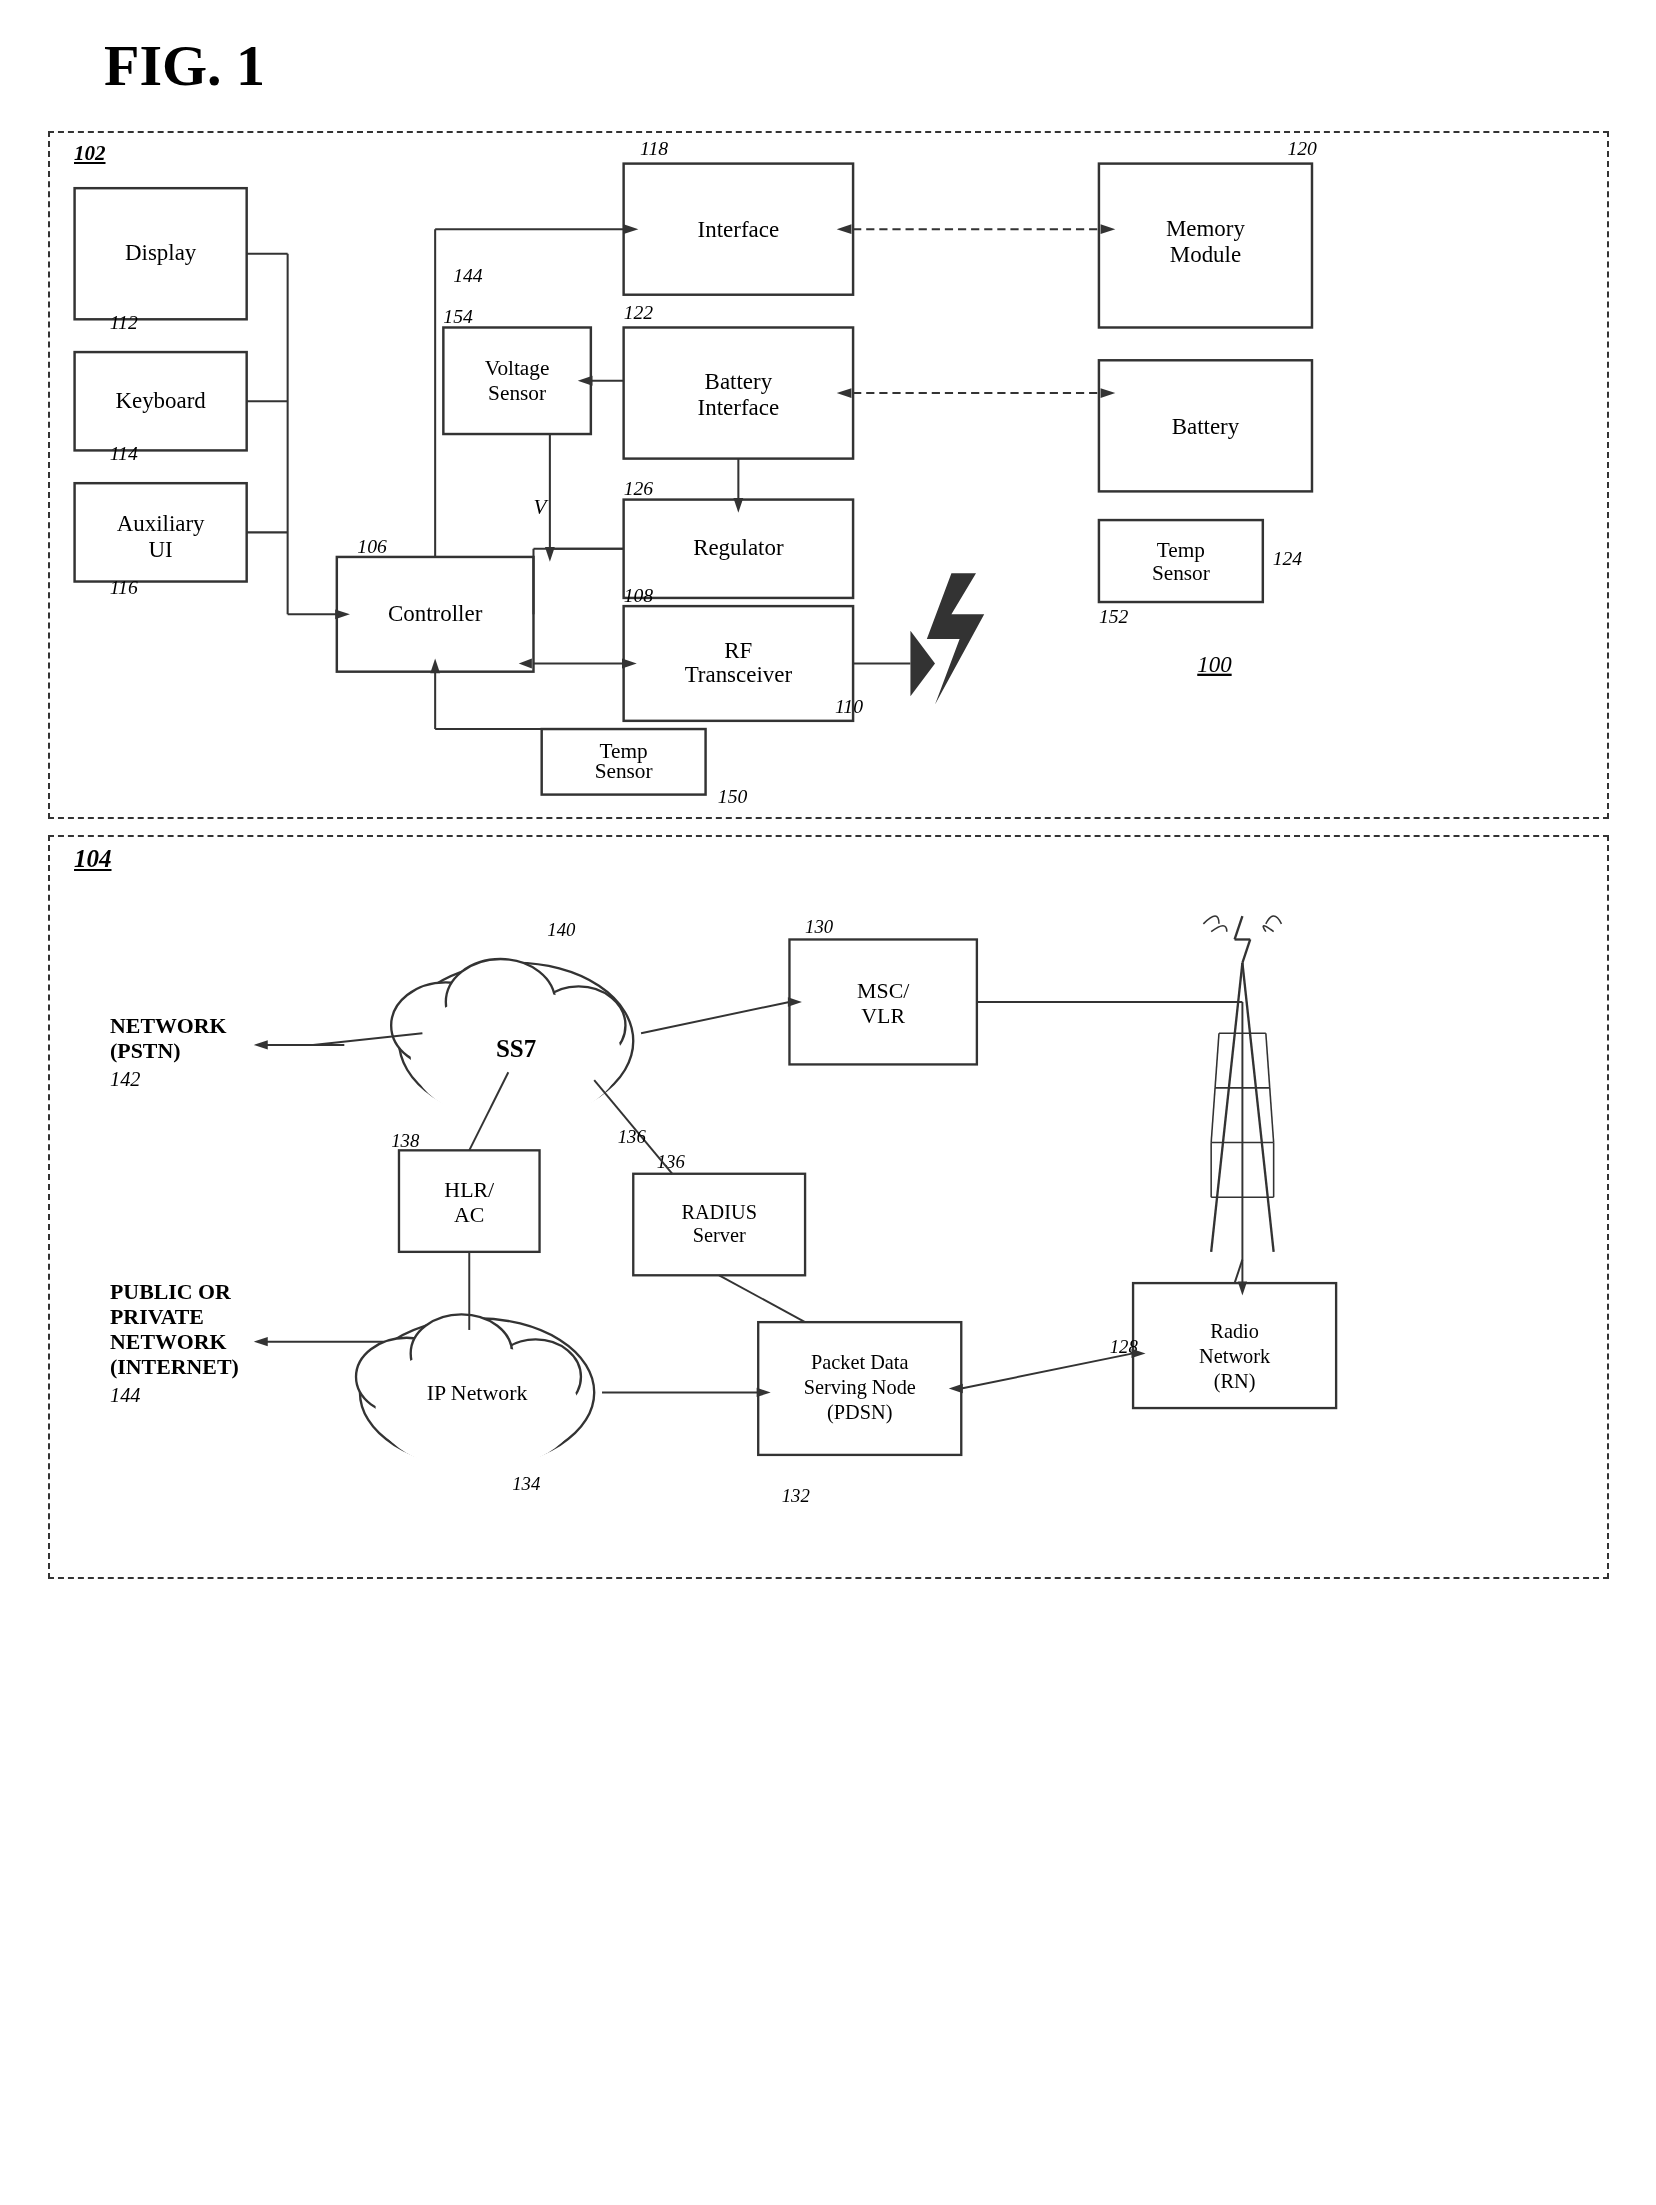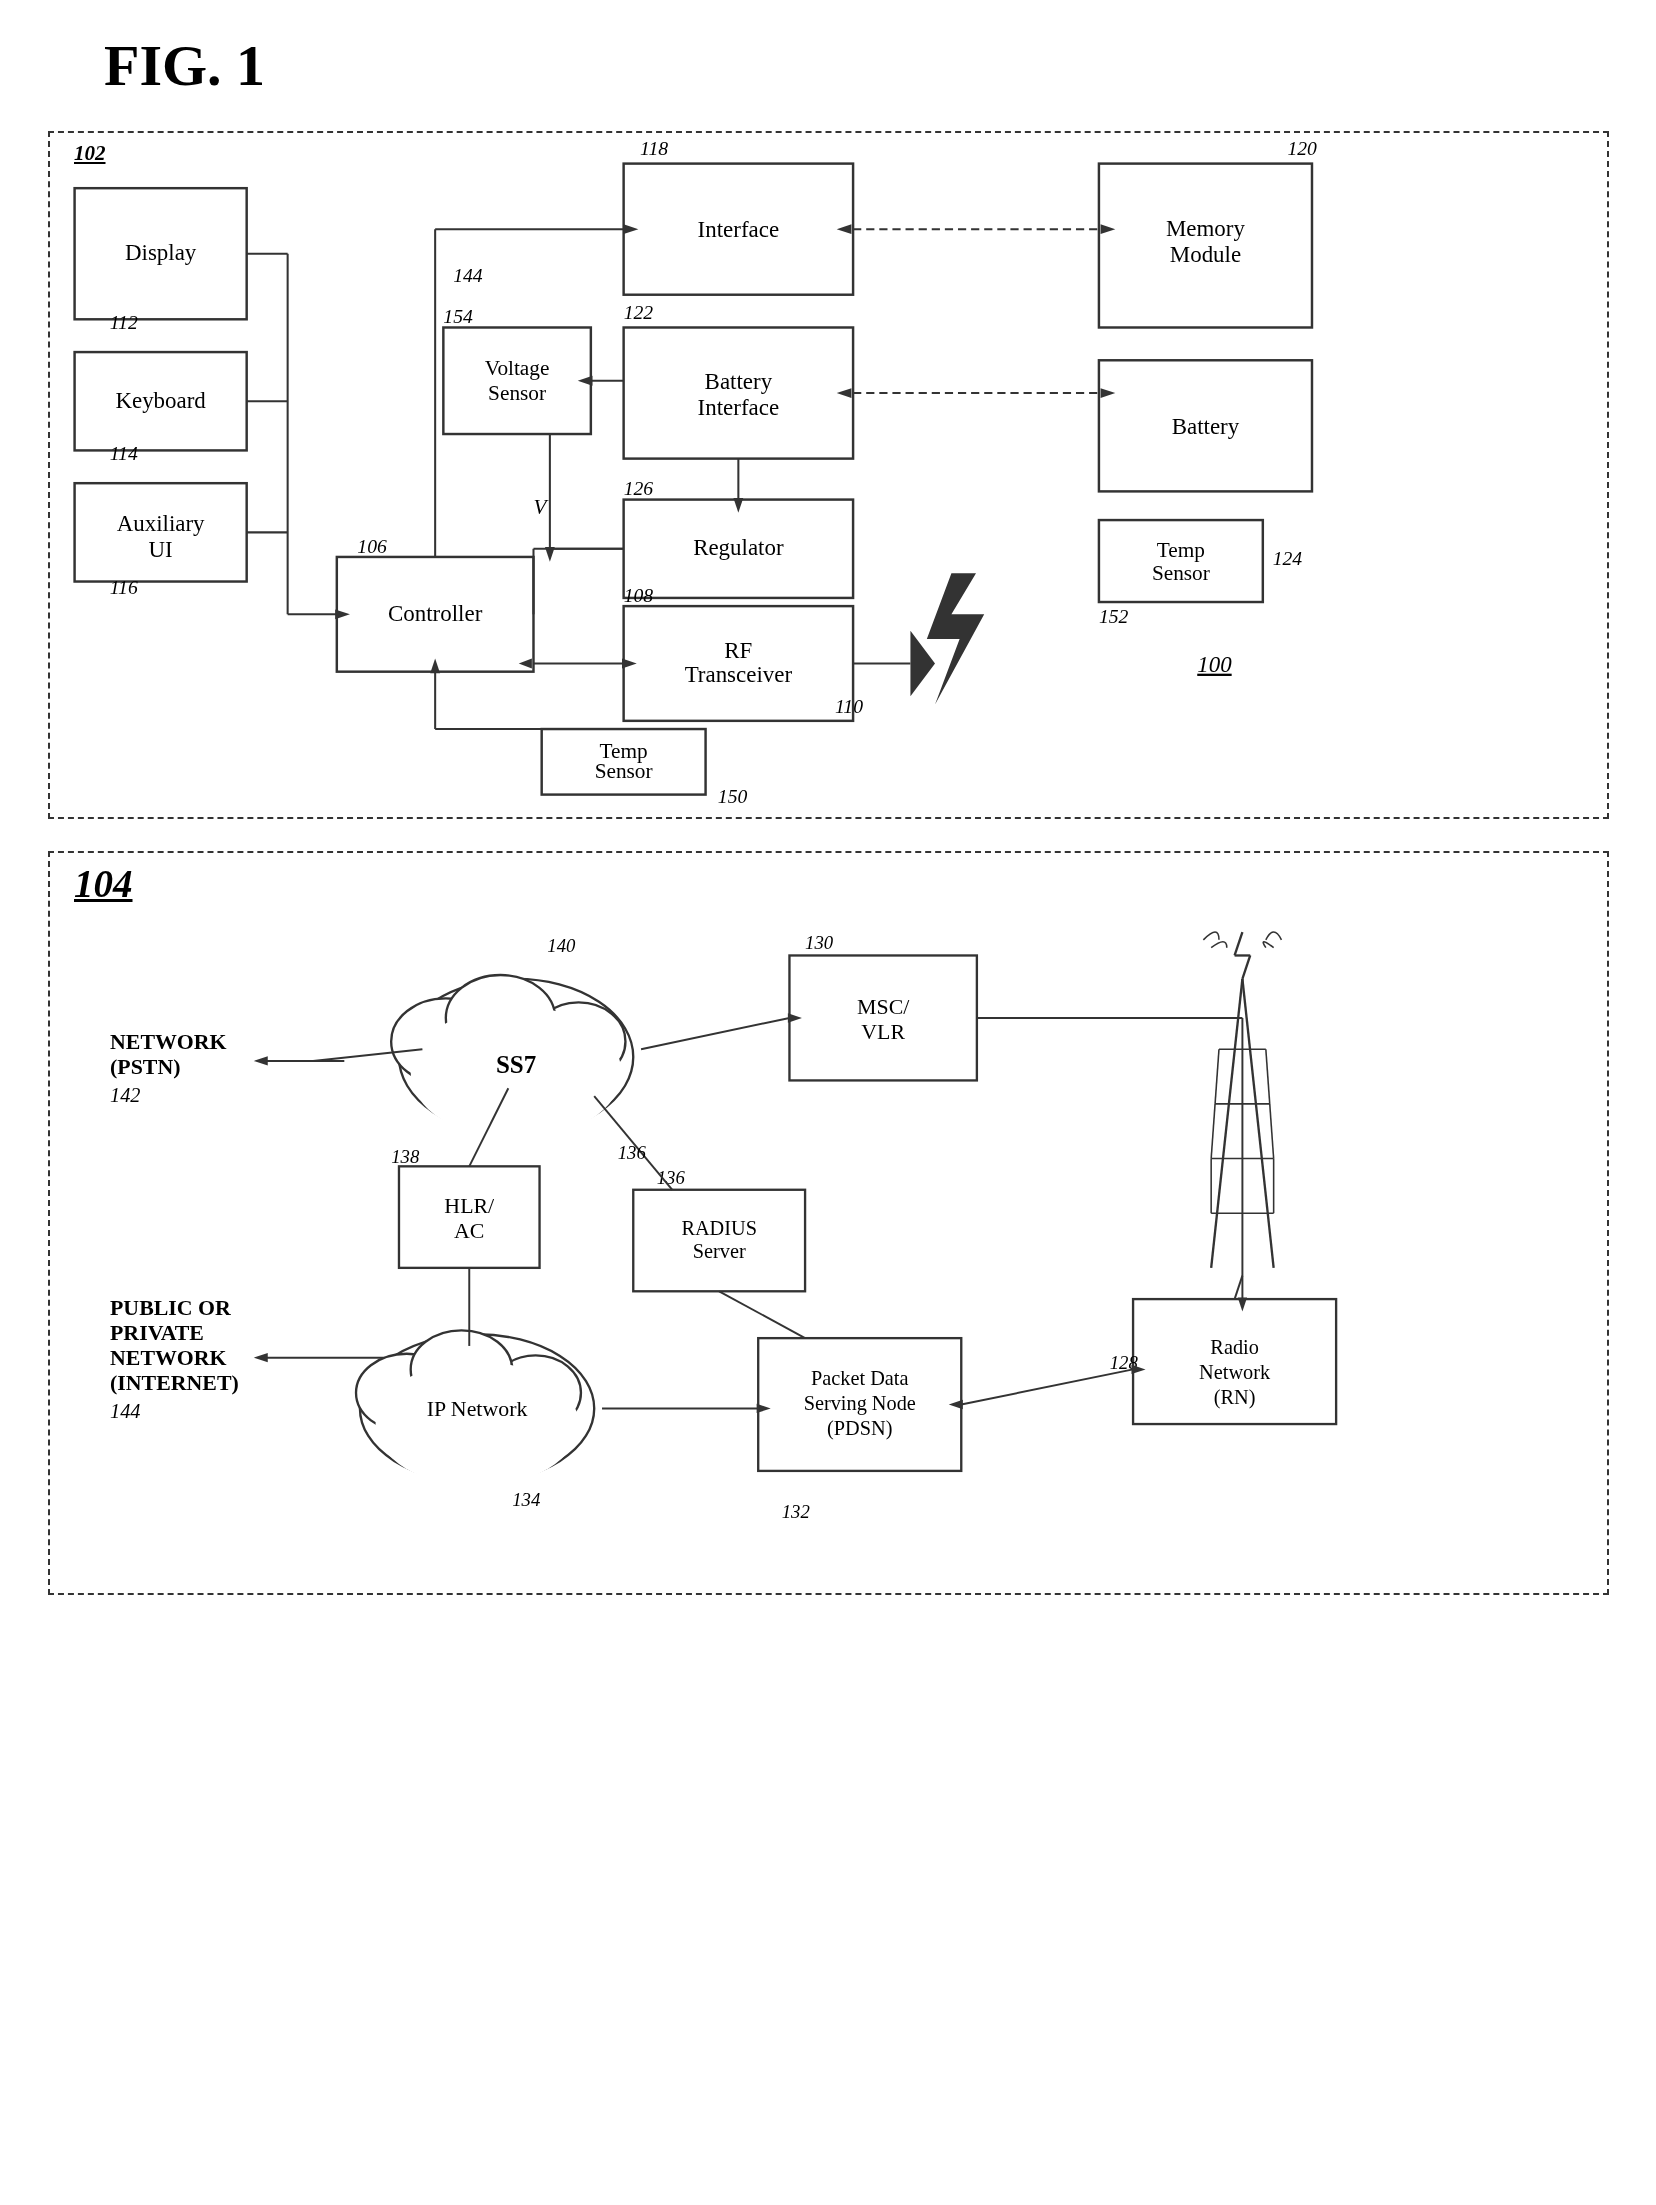--- a/index.html
+++ b/index.html
@@ -18,21 +18,21 @@
       font-size: 58px;
       font-weight: bold;
       align-self: flex-start;
       margin-left: 56px;
       margin-bottom: 32px;
     }
 
     .diagram-container {
       display: flex;
       flex-direction: column;
-      gap: 32px;
+      gap: 16px;
       width: 100%;
     }
 
     
     .top-section {
       border: 2.4px dashed #333;
       position: relative;
       padding: 40px 32px 40px 32px;
       width: 100%;
       min-height: 688px;
@@ -68,21 +68,21 @@
       position: relative;
       padding: 40px 32px;
       width: 100%;
       min-height: 704px;
     }
 
     .bottom-section-label {
       position: absolute;
       top: 8px;
       left: 24px;
-      font-size: 39px;
+      font-size: 25px;
       font-weight: bold;
       text-decoration: underline;
     }
 
     .bottom-svg {
       width: 100%;
       height: 656px;
     }
 
     

